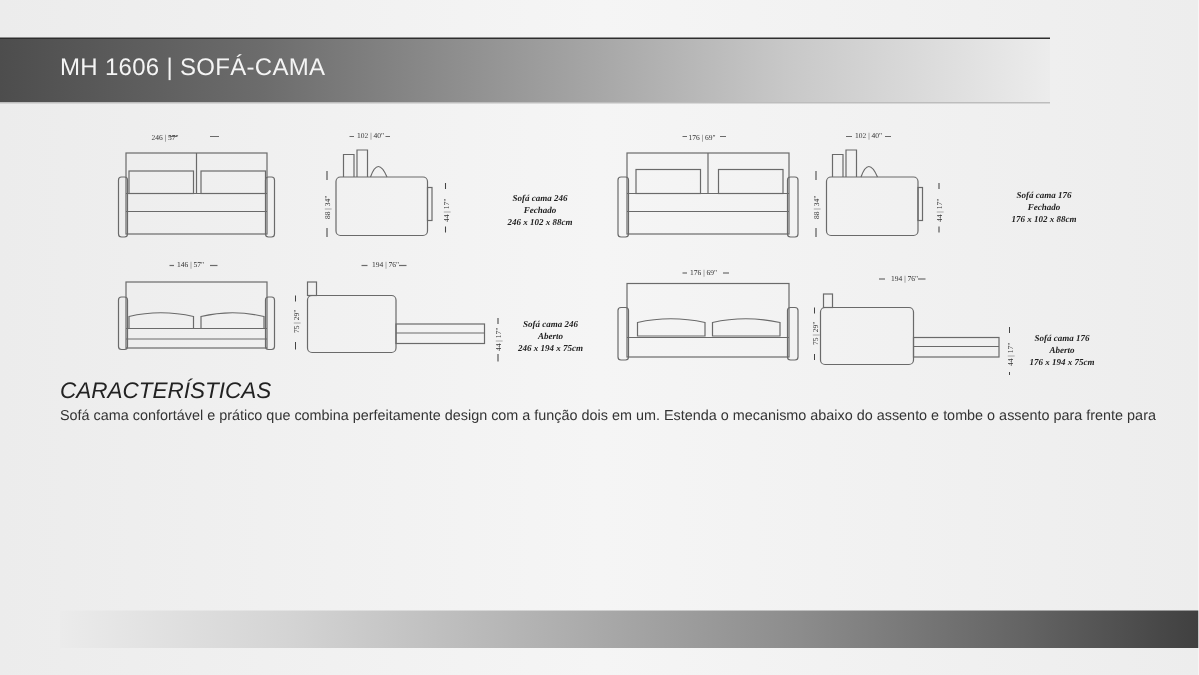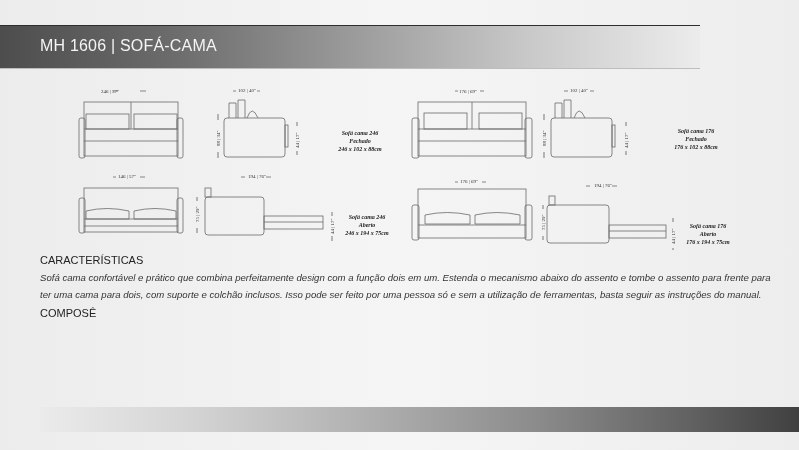--- a/index.html
+++ b/index.html
@@ -20,22 +20,22 @@
     position: absolute; left: 40px; top: 407px; width: 759px; height: 25px;
     background: linear-gradient(90deg, #ebebeb 0%, #d4d4d4 20%, #adadad 45%, #8c8c8c 65%, #636363 85%, #404040 100%);
   }
   svg text { font-family: "Liberation Serif", serif; }
   .drawings { position: absolute; left: 0; top: 70px; width: 799px; height: 180px; }
   .spec-note {
     position: absolute; font-family: "Liberation Serif", serif; font-style: italic; font-weight: bold;
     font-size: 6px; line-height: 8px; text-align: center; color: #222;
   }
   .section { position: absolute; left: 40px; font-size: 9.6px; line-height: 17px; color: #333; }
-  .section-title { font-size: 11px; color: #222; text-transform: none; }
-  .section-body { white-space: nowrap; font-style: italic; }
+  .section-title { font-size: 15px; color: #222; text-transform: none; font-style: italic; }
+  .section-body { white-space: nowrap; }
 </style>
 </head>
 <body>
 
 <div class="header-bar">
   <div class="header-title">MH 1606 | SOFÁ-CAMA</div>
 </div>
 
 <svg class="drawings" width="799" height="180" viewBox="0 70 799 180" xmlns="http://www.w3.org/2000/svg" fill="none" stroke="#6a6a6a" stroke-width="0.8">
 
@@ -184,23 +184,21 @@
 </div>
 <div class="spec-note" style="left:679px; top:222px; width:58px;">
   <div>Sofá cama 176</div>
   <div>Aberto</div>
   <div>176 x 194 x 75cm</div>
 </div>
 
 <div class="section" style="top:252px;">
   <div class="section-title">CARACTERÍSTICAS</div>
   <div class="section-body">Sofá cama confortável e prático que combina perfeitamente design com a função dois em um. Estenda o mecanismo abaixo do assento e tombe o assento para frente para</div>
-  <div class="section-body">ter uma cama para dois, com suporte e colchão inclusos. Isso pode ser feito por uma pessoa só e sem a utilização de ferramentas, basta seguir as instruções do manual.</div>
 </div>
 
 <div class="section" style="top:305px;">
-  <div class="section-title">COMPOSÊ</div>
 </div>
 
 <div class="section" style="top:342px;">
 </div>
 
 <div class="footer-bar"></div>
 
 </body></html>

